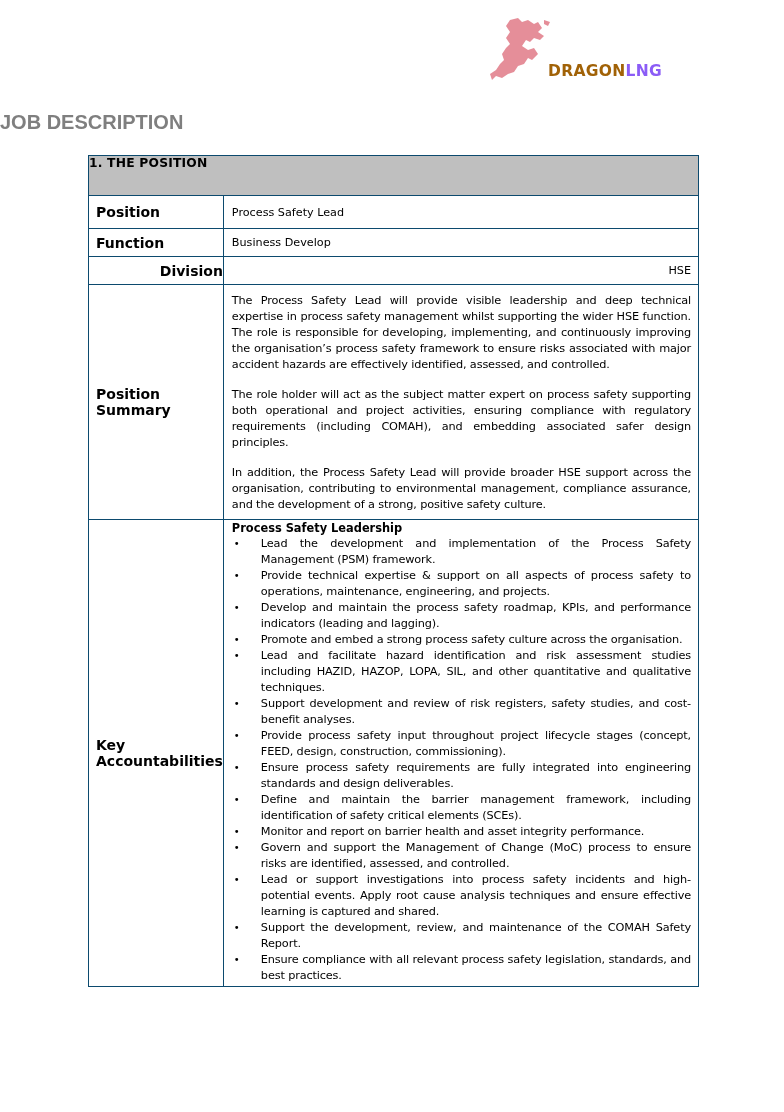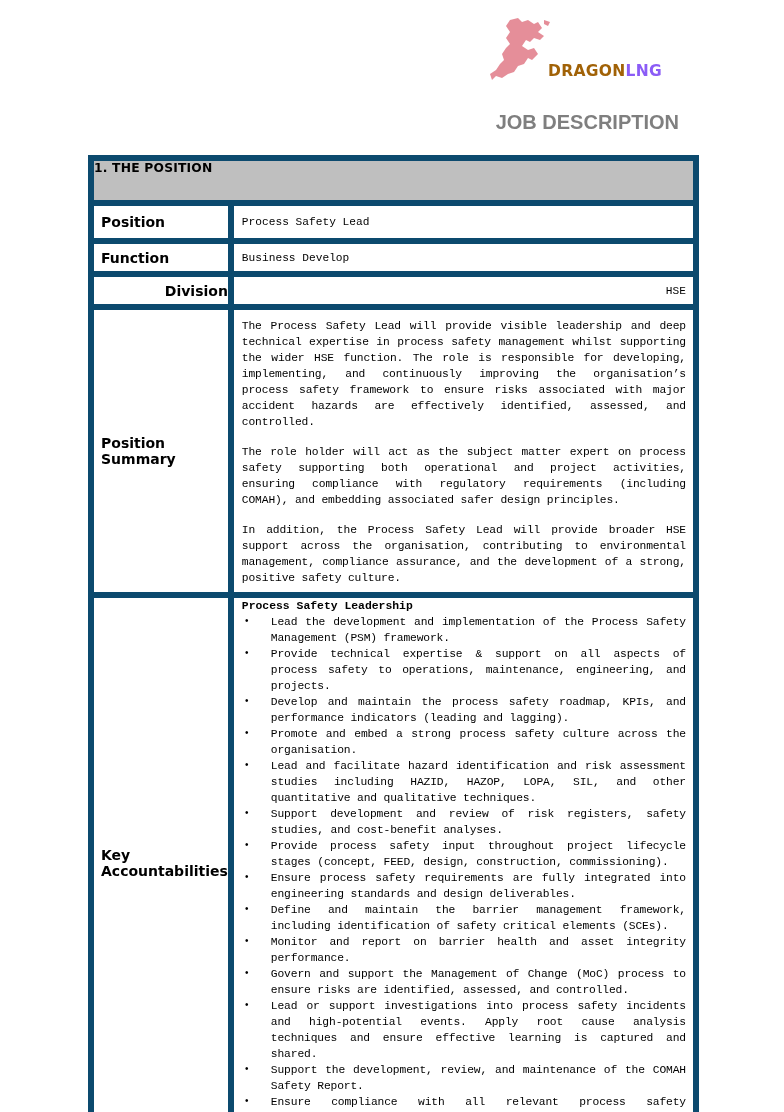--- a/index.html
+++ b/index.html
@@ -6,30 +6,30 @@
   body { width:784px; height:1112px; position:relative; overflow:hidden;
          font-family:"Liberation Sans", "DejaVu Sans", sans-serif; color:#000; }
 
   .logo { position:absolute; left:488px; top:16px; width:180px; height:68px; }
   .logo svg { position:absolute; left:0; top:0; }
   .logo-text { position:absolute; left:60px; top:46px; font-weight:bold; font-size:15.5px;
                letter-spacing:0.3px; font-family:"DejaVu Sans", sans-serif; }
   .logo-text .dragon { color:#a16207; }
   .logo-text .lng { color:#8b5cf6; }
 
-  .doc-title { position:absolute; left:0; width:679px; top:111px; text-align:right;
+  .doc-title { position:absolute; left:0; width:679px; top:111px; text-align:left;
                font-size:20px; font-weight:bold; color:#7f7f7f; font-family:"Liberation Sans", sans-serif; }
 
   table.jd { position:absolute; left:88px; top:155px; width:611px; border-collapse:collapse;
              font-family:"DejaVu Sans", sans-serif; font-size:11.2px; }
-  table.jd td { border:6px solid #0c4a6e; vertical-align:top; padding:0; }
+  table.jd td { border:1px solid #0c4a6e; vertical-align:top; padding:0; }
   .section-row td { background:#bfbfbf; border:1px solid #d8dde2; height:39px; vertical-align:middle;
                     font-weight:bold; font-size:12.3px; padding-left:12px; letter-spacing:0.2px; }
   td.label { width:126px; font-weight:bold; padding-left:7px !important; vertical-align:middle !important; font-size:14px; }
-  td.value { padding:0 7px 0 8px !important;font-family:Liberation Mono, monospace; }
+  td.value { padding:0 7px 0 8px !important; }
   .simple td { height:30px; }
   .simple td.value { vertical-align:middle; }
   .row-pos td { height:32px; }
   .row-comp td { height:31px; }
   .row-func td { height:27px; }
   .row-div td { height:27px;text-align:right; }
 
   p.para { margin:0; text-align:justify; line-height:16px; font-size:11.3px; letter-spacing:-0.15px; }
   .summary-wrap { padding-top:8px; padding-bottom:6px; }
   .summary-wrap p + p { margin-top:14px; }

